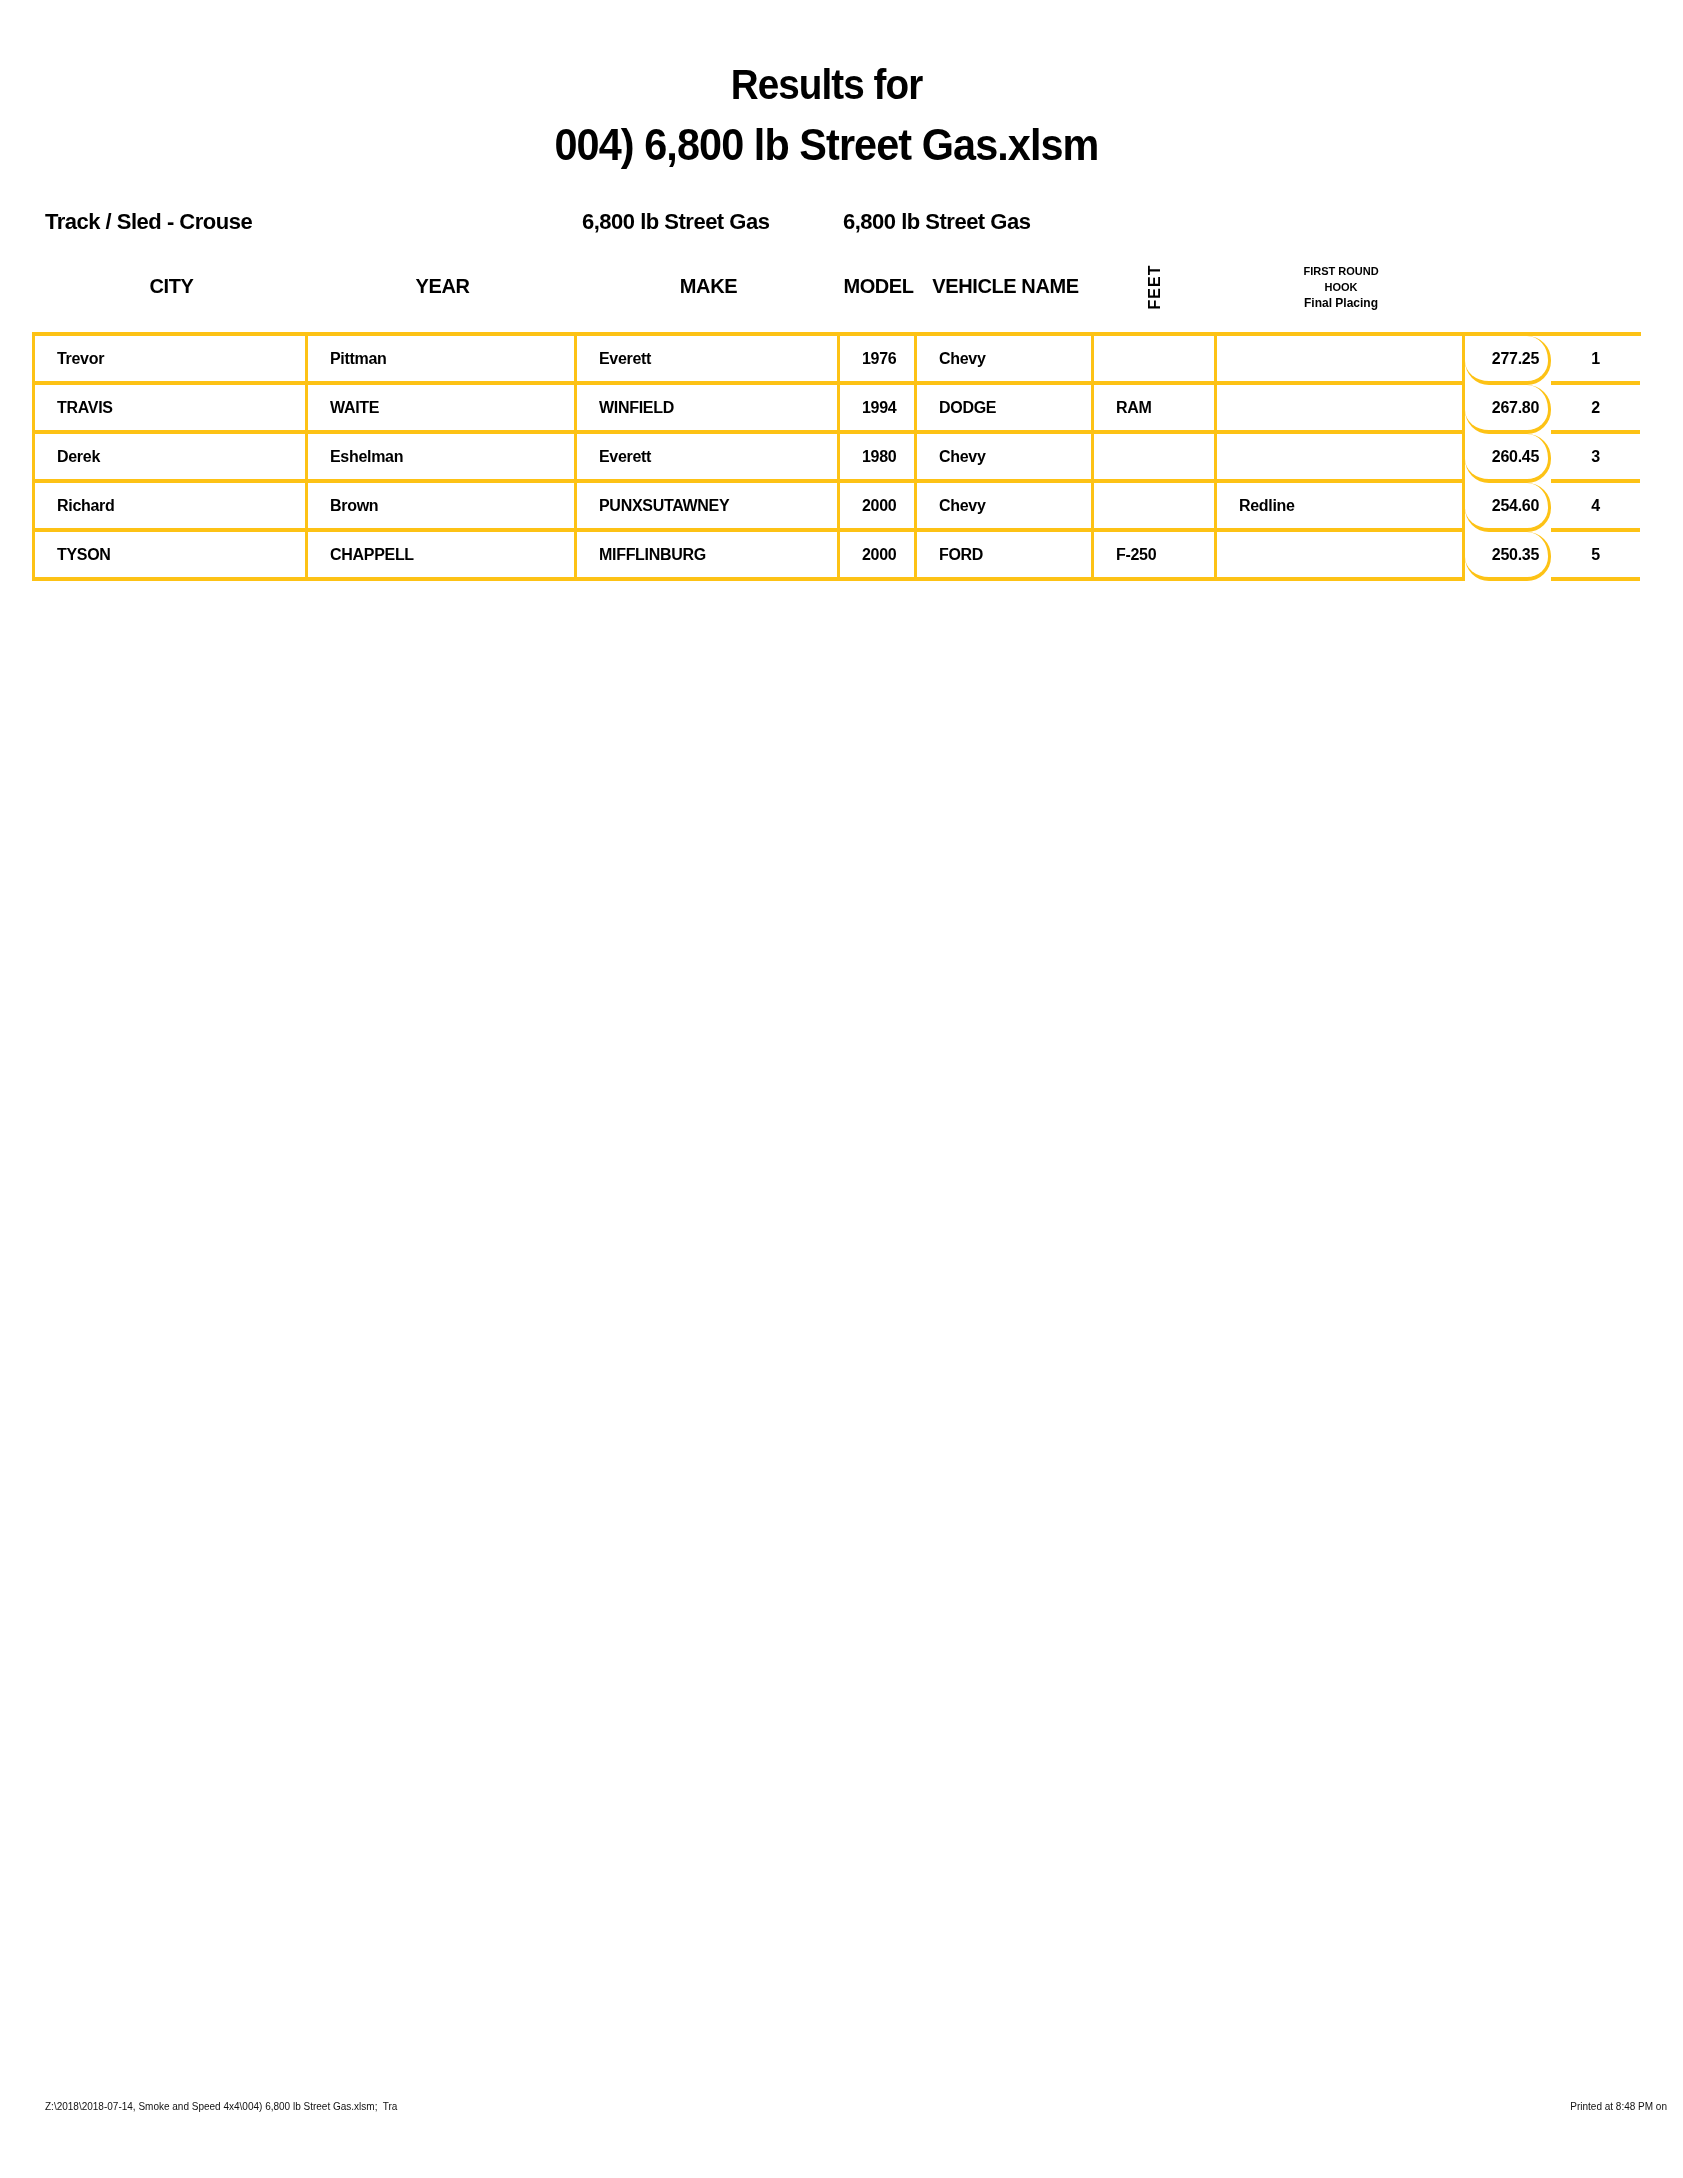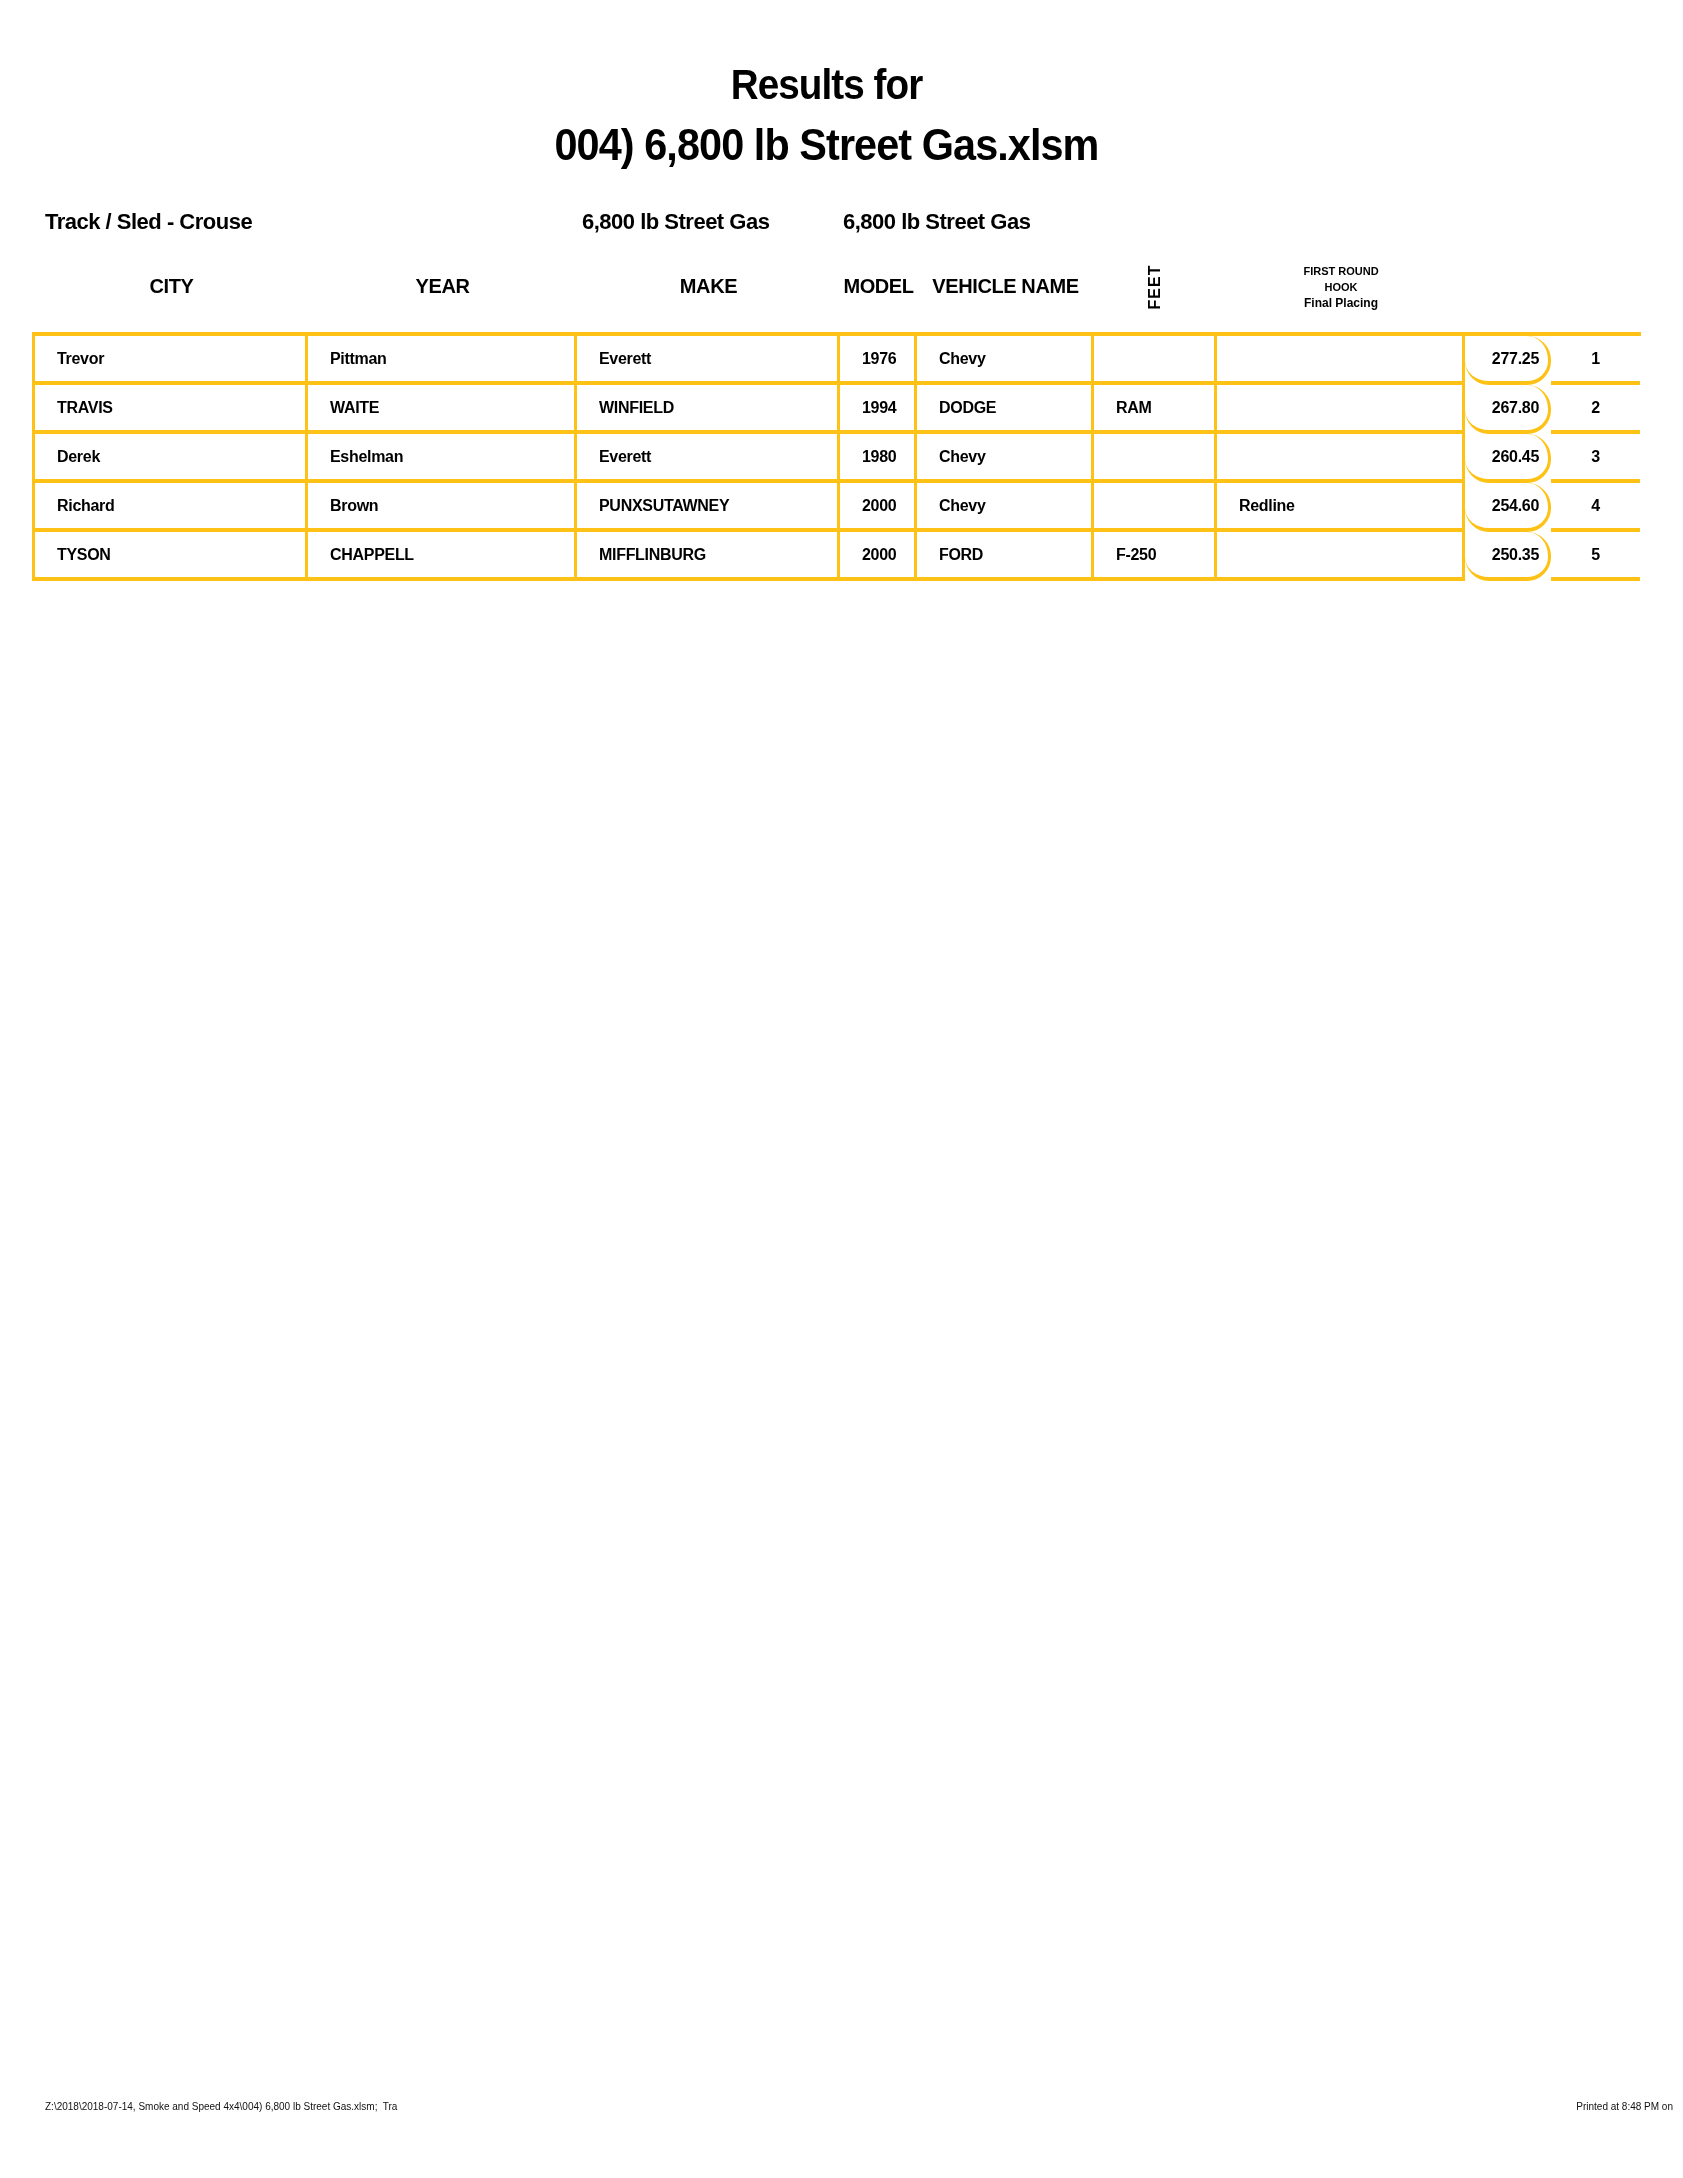--- a/index.html
+++ b/index.html
@@ -40,21 +40,21 @@
   .td { border-right:3px solid var(--gold); border-bottom:4px solid var(--gold);
         display:flex; align-items:center; padding-left:22px;
         font-size:16px; font-weight:700; letter-spacing:-0.3px; white-space:nowrap; overflow:hidden; }
   .td-feet { justify-content:flex-end; padding-left:0; padding-right:9px;border-radius:24px; }
   .td-placing { justify-content:center; padding:0; border-right:none; }
 
   
   .foot { position:absolute; top:2101px; font-size:10px; font-weight:400;
           letter-spacing:0; white-space:pre; color:#111;margin-left:15px; }
   .foot-left { left:30px; }
-  .foot-right { right:10px; }
+  .foot-right { right:16px; }
 </style>
 </head>
 <body>
 
 <div class="page">
 
   <div class="title1">Results for</div>
   <div class="title2">004) 6,800 lb Street Gas.xlsm</div>
 
   <div class="subhead-label track">Track / Sled - Crouse</div>

